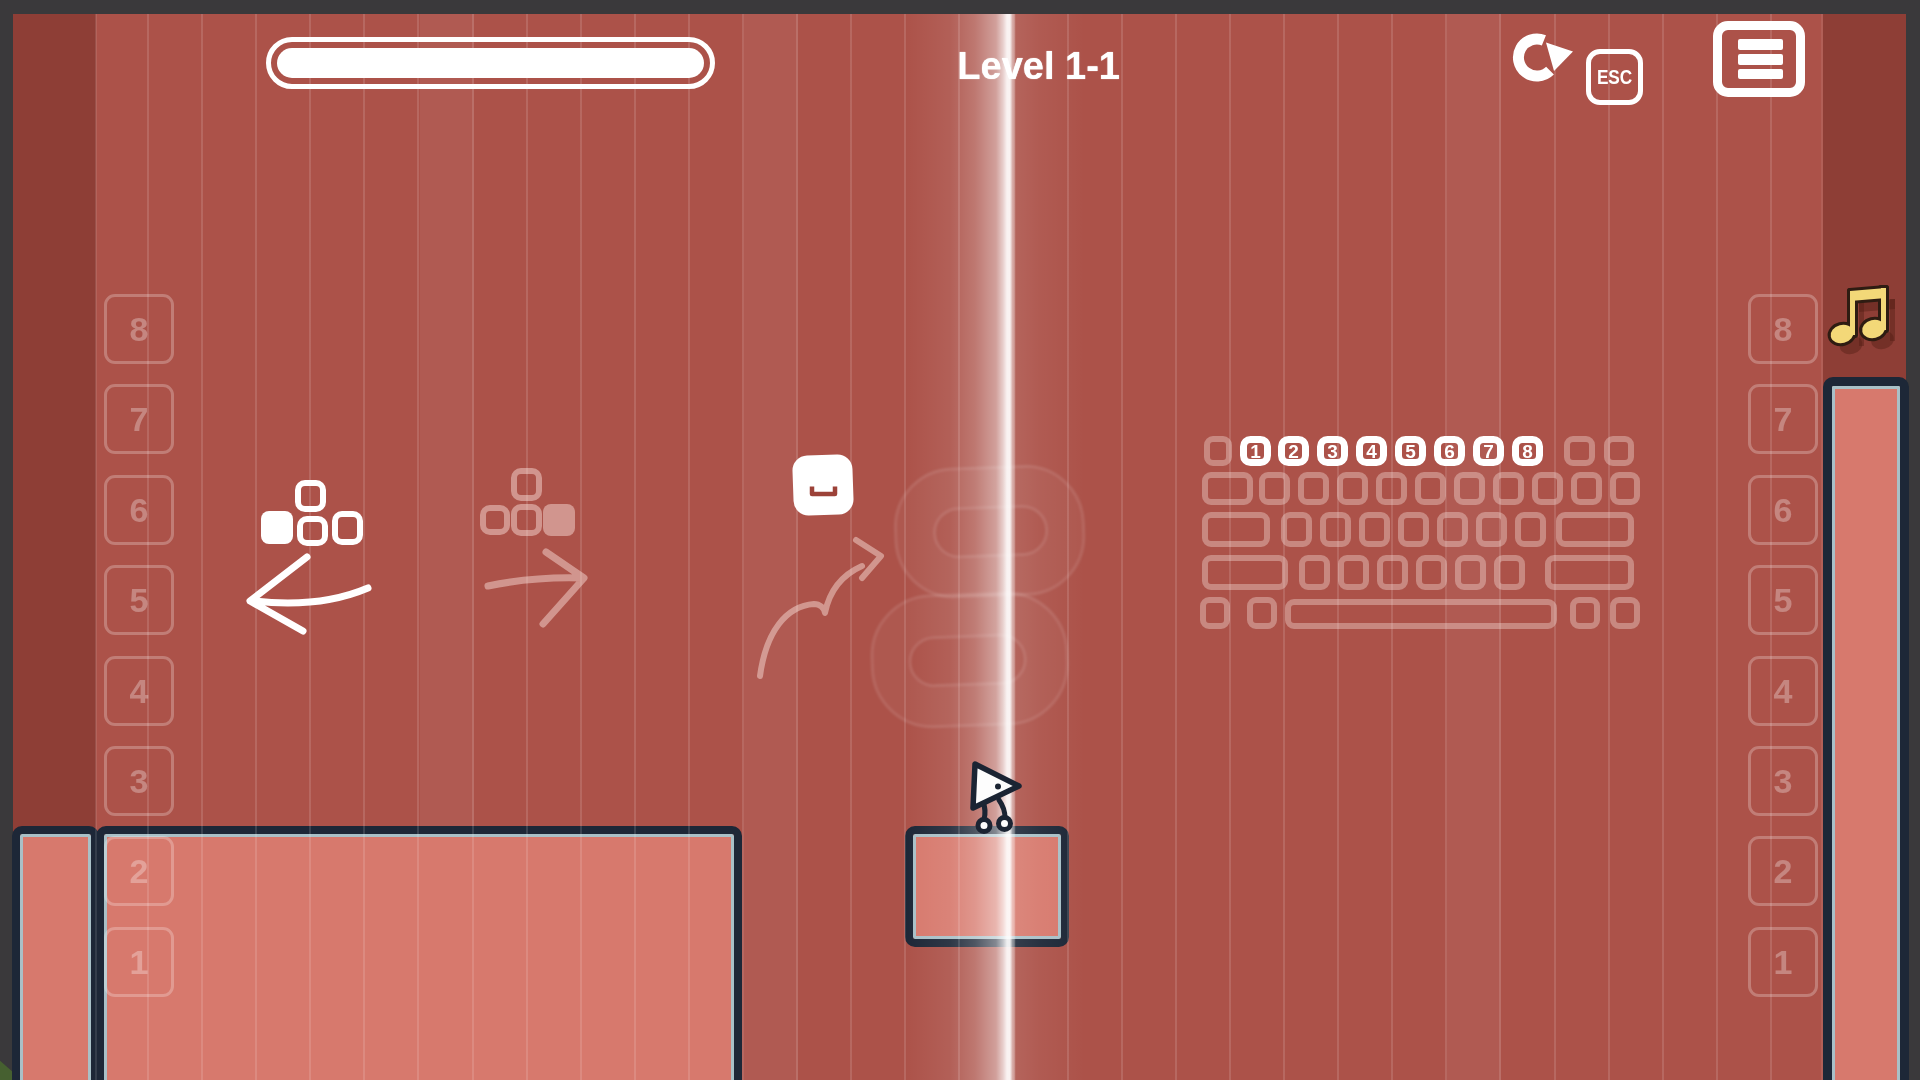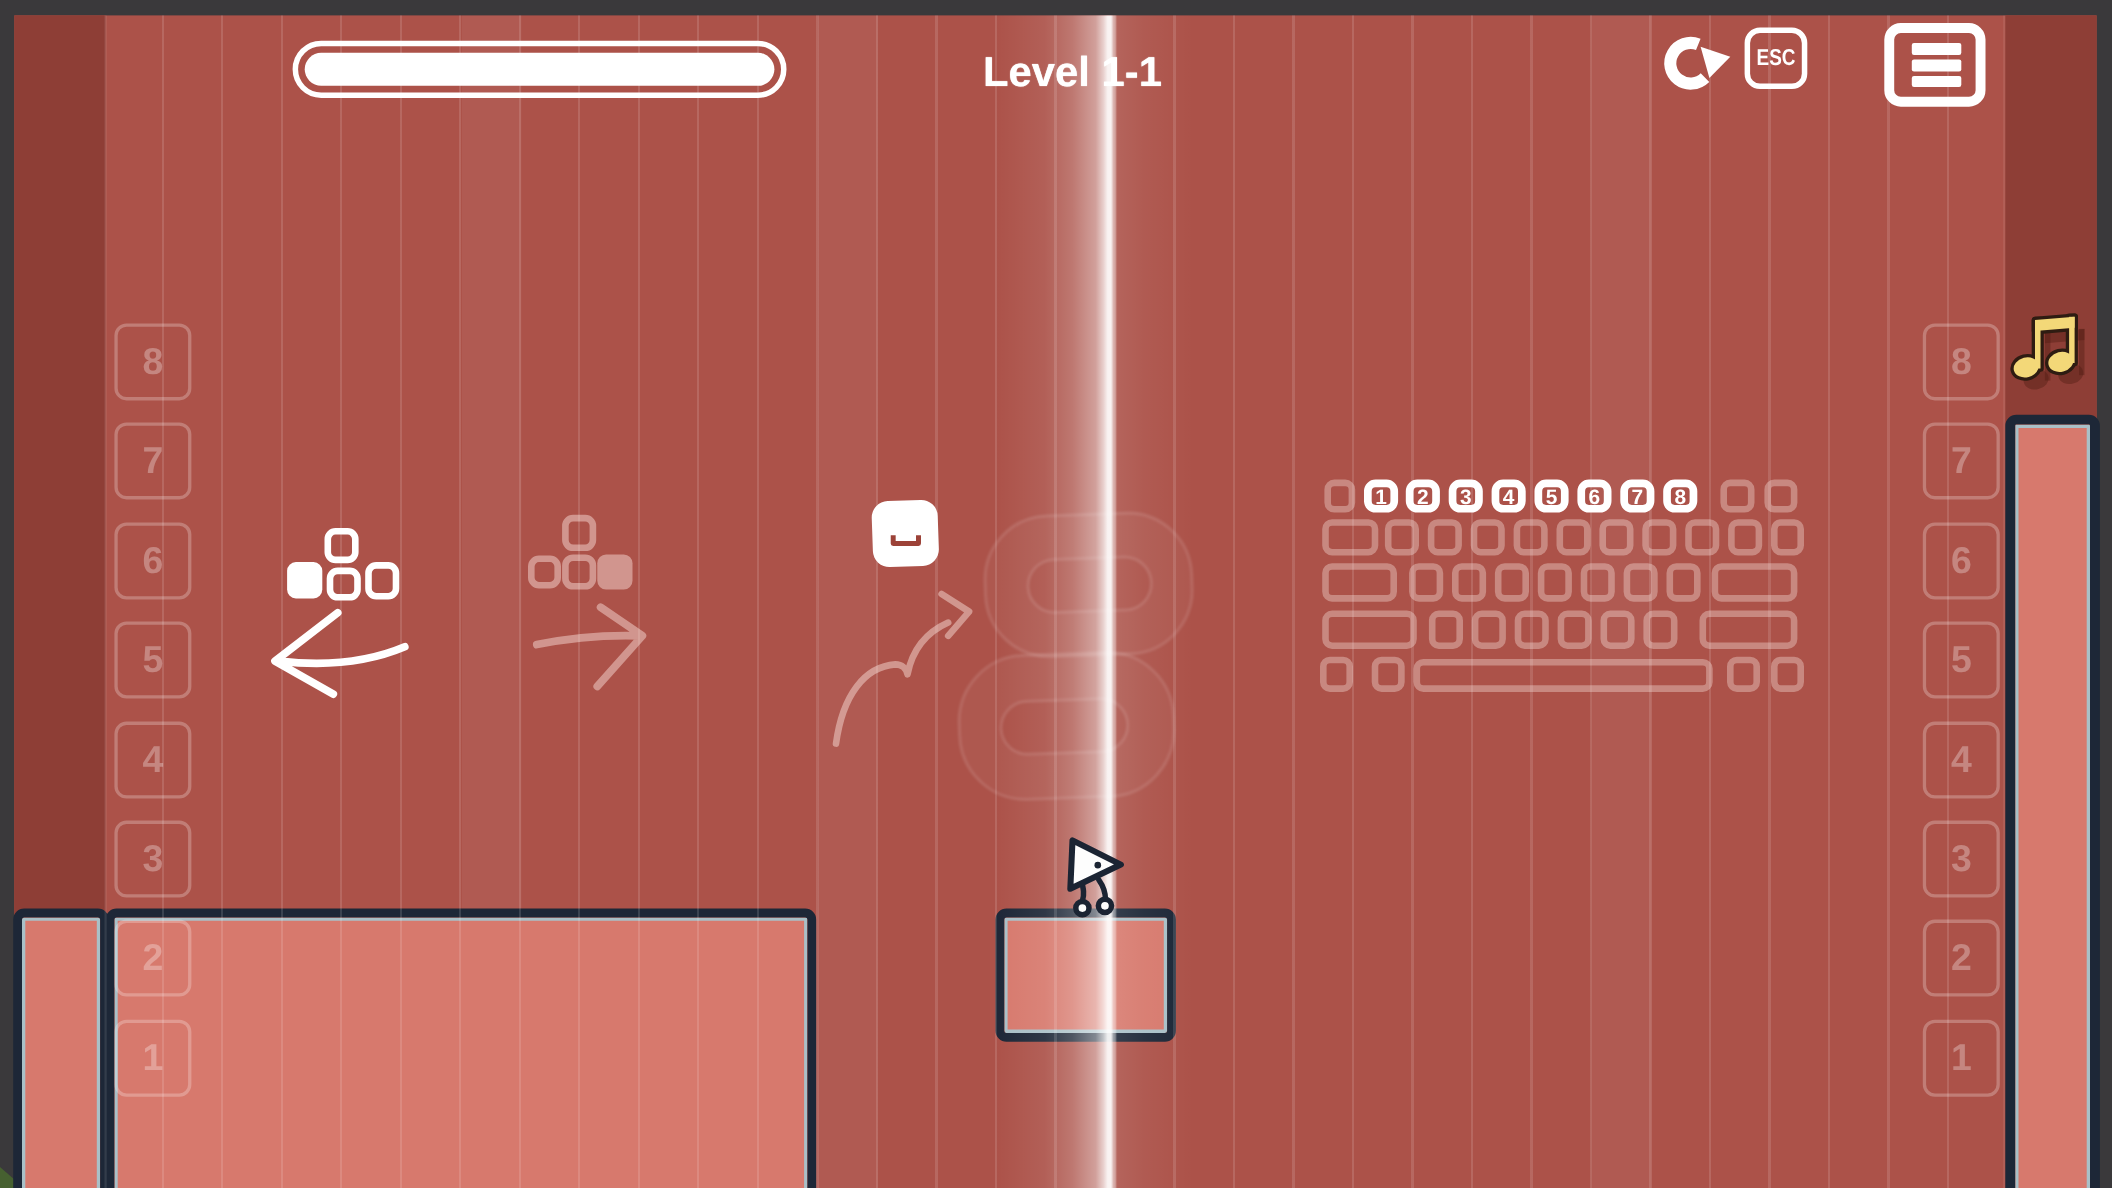--- a/index.html
+++ b/index.html
@@ -141,28 +141,28 @@
   <text x="253.5" y="33.0">6</text>
   <text x="292.5" y="33.0">7</text>
   <text x="331.5" y="33.0">8</text>
   </g>
 </svg>
 
 <div class="abs" style="left:266px;top:37px;width:449px;height:52px;border:5px solid #fff;border-radius:26px;box-sizing:border-box;"></div>
 
 <div class="abs" style="left:277px;top:48px;width:427px;height:30px;background:#fff;border-radius:15px;"></div>
 
-<div class="abs" style="left:830px;top:45px;width:290px;text-align:center;color:#fff;font-size:38px;font-weight:bold;text-shadow:0 0 1px #fff;">Level 1-1</div>
+<div class="abs" style="left:830px;top:45px;width:290px;text-align:right;color:#fff;font-size:38px;font-weight:bold;text-shadow:0 0 1px #fff;">Level 1-1</div>
 
 <svg class="abs" style="left:1506px;top:28px;" width="76" height="70" viewBox="0 0 76 70">
   <path d="M 44,42.6 A 18.5,18.5 0 1 1 37.9,12.35" fill="none" stroke="#fff" stroke-width="11" stroke-linecap="butt"></path>
   <path d="M 40,14.5 L 67,23.5 L 48,43 Z" fill="#fff"></path>
 </svg>
 
-<div class="abs" style="left:1586px;top:25px;width:57px;height:56px;border:5px solid #fff;border-radius:14px;box-sizing:border-box;color:#fff;text-align:center;"><span style="display:inline-block;font-size:21px;font-weight:bold;line-height:46px;transform:scaleX(0.82);">ESC</span></div>
+<div class="abs" style="left:1586px;top:49px;width:57px;height:56px;border:5px solid #fff;border-radius:14px;box-sizing:border-box;color:#fff;text-align:center;"><span style="display:inline-block;font-size:21px;font-weight:bold;line-height:46px;transform:scaleX(0.82);">ESC</span></div>
 
 <div class="abs" style="left:1713px;top:21px;width:92px;height:76px;border:9px solid #fff;border-radius:15px;box-sizing:border-box;"></div>
 
 <div class="abs" style="left:1738px;top:39px;width:45px;height:11px;background:#fff;border-radius:2px;"></div>
 
 <div class="abs" style="left:1738px;top:54px;width:45px;height:11px;background:#fff;border-radius:2px;"></div>
 
 <div class="abs" style="left:1738px;top:69px;width:45px;height:10px;background:#fff;border-radius:2px;"></div>
 
 <svg class="abs" style="left:1822px;top:283px;" width="90" height="90" viewBox="0 0 90 90">

